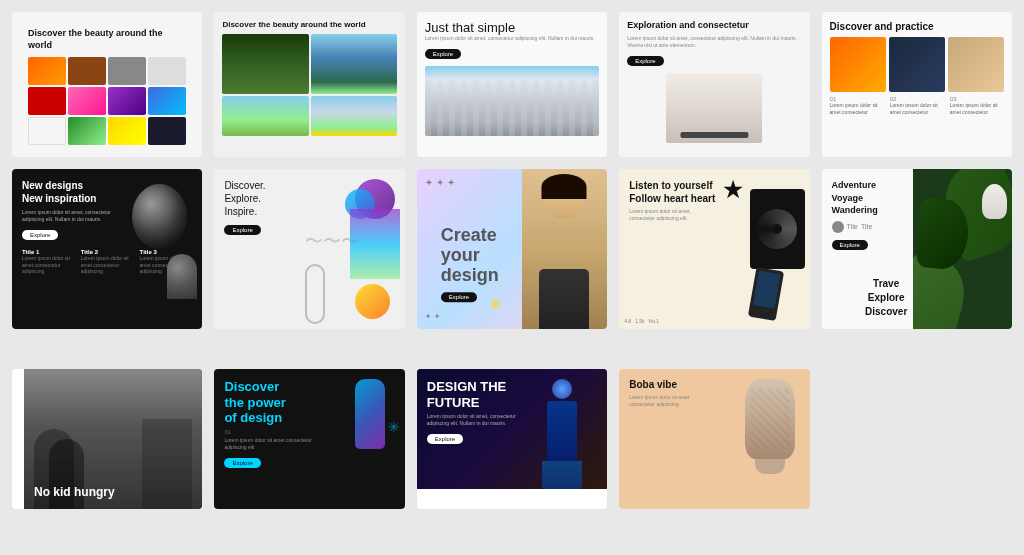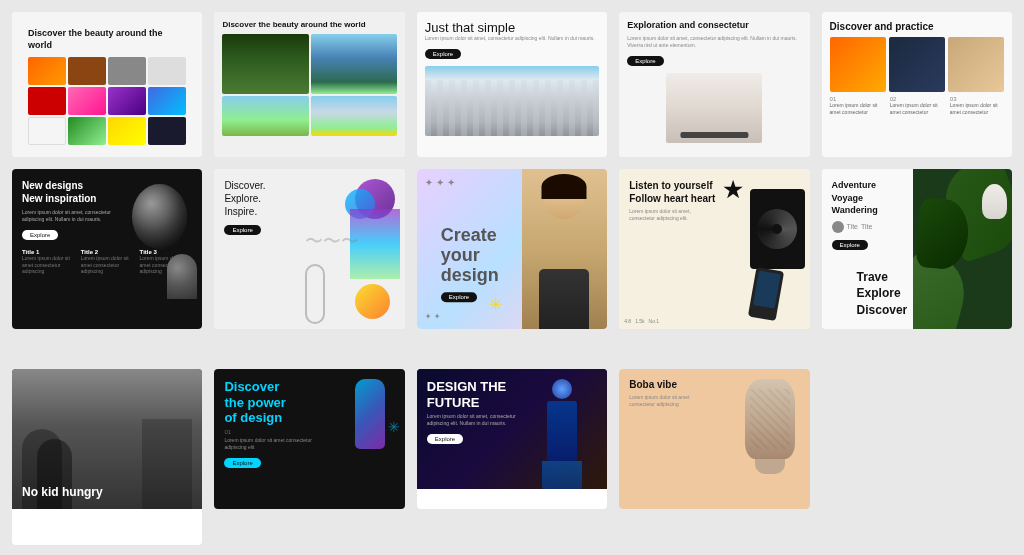--- a/index.html
+++ b/index.html
@@ -59,21 +59,21 @@
     .card-r2c3 { height: 160px; }
     .card-r2c3 .card-inner { background: linear-gradient(135deg, #e8d5ff, #b8e0ff, #ffd5e8); padding: 0; display: flex; align-items: center; justify-content: center; }
 
     .card-r2c4 { height: 160px; }
     .card-r2c4 .card-inner { background: #f5f0e0; padding: 10px; }
 
     .card-r2c5 { height: 160px; }
     .card-r2c5 .card-inner { background: #f9f9f9; padding: 10px; }
 
     
-    .card-r3c1 { height: 176px; }
+    .card-r3c1 { height: 140px; padding-left: 12px; }
     .card-r3c1 .card-inner { background: #222; padding: 0; }
 
     .card-r3c2 { height: 140px; }
     .card-r3c2 .card-inner { background: #111; padding: 10px; }
 
     .card-r3c3 { height: 140px; }
     .card-r3c3 .card-inner { background: #111; padding: 10px; }
 
     .card-r3c4 { height: 140px; }
     .card-r3c4 .card-inner { background: #f5f0e0; padding: 10px; }
@@ -303,21 +303,21 @@
       <div style="position:absolute;right:0;top:0;bottom:0;width:52%;background:#1a3a1a;overflow:hidden;">
 
         <div style="position:absolute;top:-5px;right:-5px;width:70px;height:90px;background:linear-gradient(135deg,#2a5a1a,#1a4a0a);border-radius:50% 10% 50% 10%;transform:rotate(-20deg);"></div>
         <div style="position:absolute;bottom:-10px;left:-10px;width:60px;height:80px;background:linear-gradient(135deg,#3a6a2a,#2a5a1a);border-radius:10% 50% 10% 50%;transform:rotate(15deg);"></div>
         <div style="position:absolute;top:30px;left:5px;width:50px;height:70px;background:linear-gradient(135deg,#1a4a0a,#0a2a00);border-radius:30% 70% 70% 30%;transform:rotate(5deg);"></div>
       </div>
       
       <div style="position:absolute;right:5px;top:15px;width:25px;height:35px;background:linear-gradient(180deg,#f0ece8,#d8d4d0);border-radius:50% 50% 30% 30%;"></div>
       
       <div style="position:absolute;right:55%;bottom:10px;">
-        <div style="font-size:12px;color:#111;font-weight:bold;line-height:1.4;white-space:pre-line;">Trave
+        <div style="font-size:10px;color:#111;font-weight:bold;line-height:1.4;white-space:pre-line;text-align:center;">Trave
 Explore
 Discover</div>
       </div>
     </div>
   </div>
 
   <div class="gap-row"></div>
 
   <div class="card card-r3c1">
     <div class="card-inner" style="background:#333;padding:0;position:relative;overflow:hidden;height:140px;">

